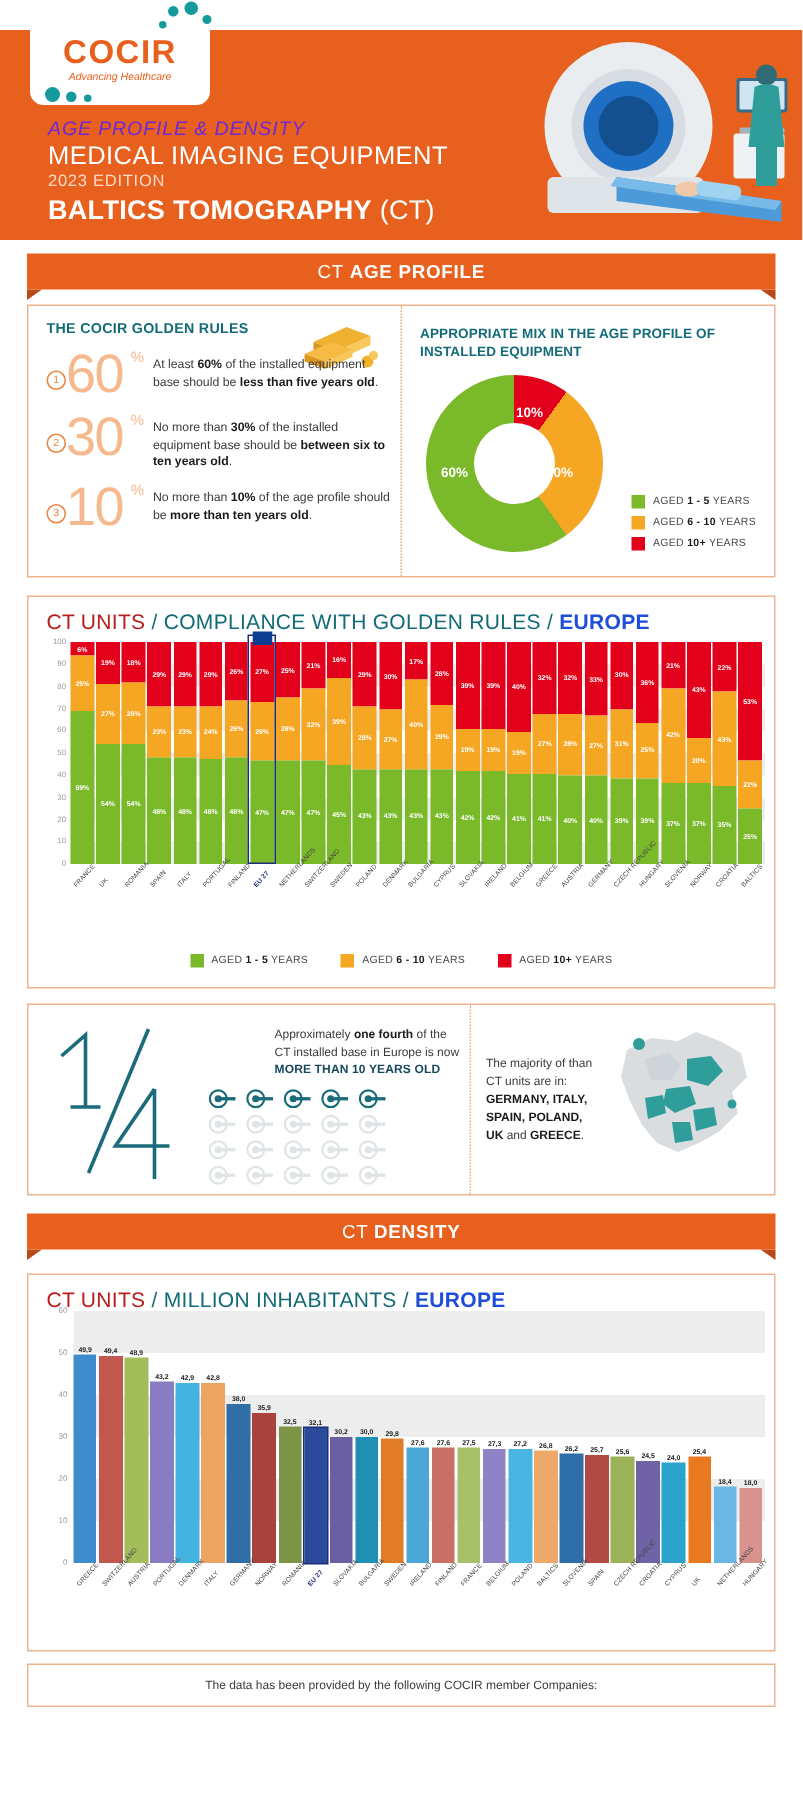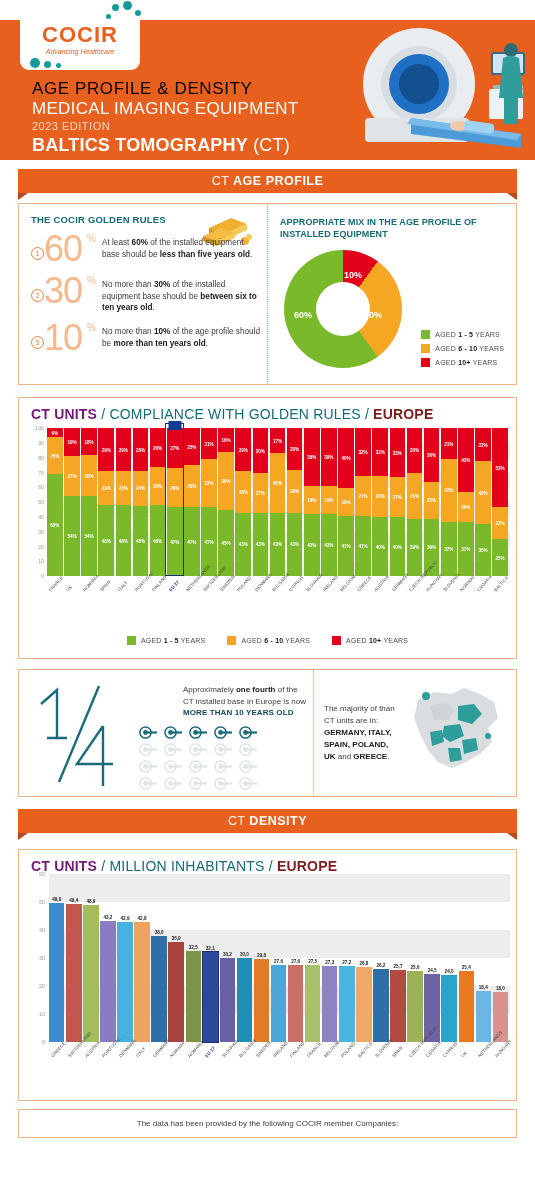--- a/index.html
+++ b/index.html
@@ -13,21 +13,21 @@
   .header-band { position:absolute; left:0; top:20px; width:535px; height:140px; background:#e8601e; }
   .logo-box {
     position:absolute; left:20px; top:8px; width:120px; height:62px;
     background:#fff; border-radius:9px; z-index:4;
     display:flex; flex-direction:column; align-items:center; justify-content:center;
   }
   .logo-text { font-size:22px; font-weight:bold; color:#e8601e; letter-spacing:1px; line-height:1; }
   .logo-sub { font-size:7px; color:#e8601e; font-style:italic; margin-top:2px; }
   .dot { position:absolute; border-radius:50%; z-index:5; }
   .title-block { position:absolute; left:32px; top:78px; z-index:3; }
-  .t1 { font-size:17px; color:#000000; letter-spacing:.6px; line-height:1.25; }
+  .t1 { font-size:13px; color:#6d28d9; letter-spacing:.6px; line-height:1.25;font-style:italic; }
   .t2 { font-size:17px; color:#ffffff; letter-spacing:.3px; line-height:1.18; }
   .t3 { font-size:11px; color:#fcd9c4; letter-spacing:.5px; line-height:1.3; }
   .t4 { font-size:18px; color:#ffffff; font-weight:bold; letter-spacing:.2px; line-height:1.3; }
   .t4 span { font-weight:normal; }
   .scanner { position:absolute; right:4px; top:22px; width:190px; height:135px; z-index:3; }
 
   
   .banner-wrap { position:relative; width:535px; height:30px; margin-top:4px; }
   .banner { position:absolute; left:18px; top:0; width:499px; height:24px; background:#e8601e;
             display:flex; align-items:center; justify-content:center; }
@@ -63,22 +63,22 @@
   .dlab { position:absolute; color:#fff; font-size:9px; font-weight:bold; }
   .legend { position:absolute; right:2px; bottom:4px; }
   .lg-row { display:flex; align-items:center; margin-bottom:5px; }
   .lg-sw { width:9px; height:9px; margin-right:5px; }
   .lg-tx { font-size:7px; color:#4b4b4b; letter-spacing:.2px; }
   .lg-tx b { color:#1b1b1b; }
 
   
   .chart-sec { margin:12px 18px 0 18px; border:1px solid #f0b48d; background:#fff; padding:8px 6px 4px 6px; }
   .chart-title { font-size:14px; color:#146b78; letter-spacing:.2px; padding-left:6px; }
-  .chart-title b { color:#701a75; font-weight:bold; }
-  .chart-title .or { color:#7f1d1d; font-weight:bold; }
+  .chart-title b { color:#b91c1c; font-weight:normal; }
+  .chart-title .or { color:#1d4ed8; font-weight:bold; }
   .stack-plot { position:relative; height:160px; margin:6px 0 0 0; padding-left:22px; }
   .yaxis { position:absolute; left:0; top:0; width:22px; height:148px; }
   .ytick { position:absolute; right:3px; font-size:5.2px; color:#9a9a9a; transform:translateY(-50%); }
   .bands { position:absolute; left:22px; right:0; top:0; height:148px; }
   .band { position:absolute; left:0; right:0; background:#ededed; }
   .bars { position:absolute; left:22px; right:2px; top:0; height:148px; display:flex; gap:1.4px; }
   .bcol { flex:1; height:100%; position:relative; display:flex; flex-direction:column; justify-content:flex-end; }
   .seg { width:100%; position:relative; }
   .seg span { position:absolute; left:50%; top:50%; transform:translate(-50%,-50%);
               font-size:4.6px; font-weight:bold; color:#fff; white-space:nowrap; }

